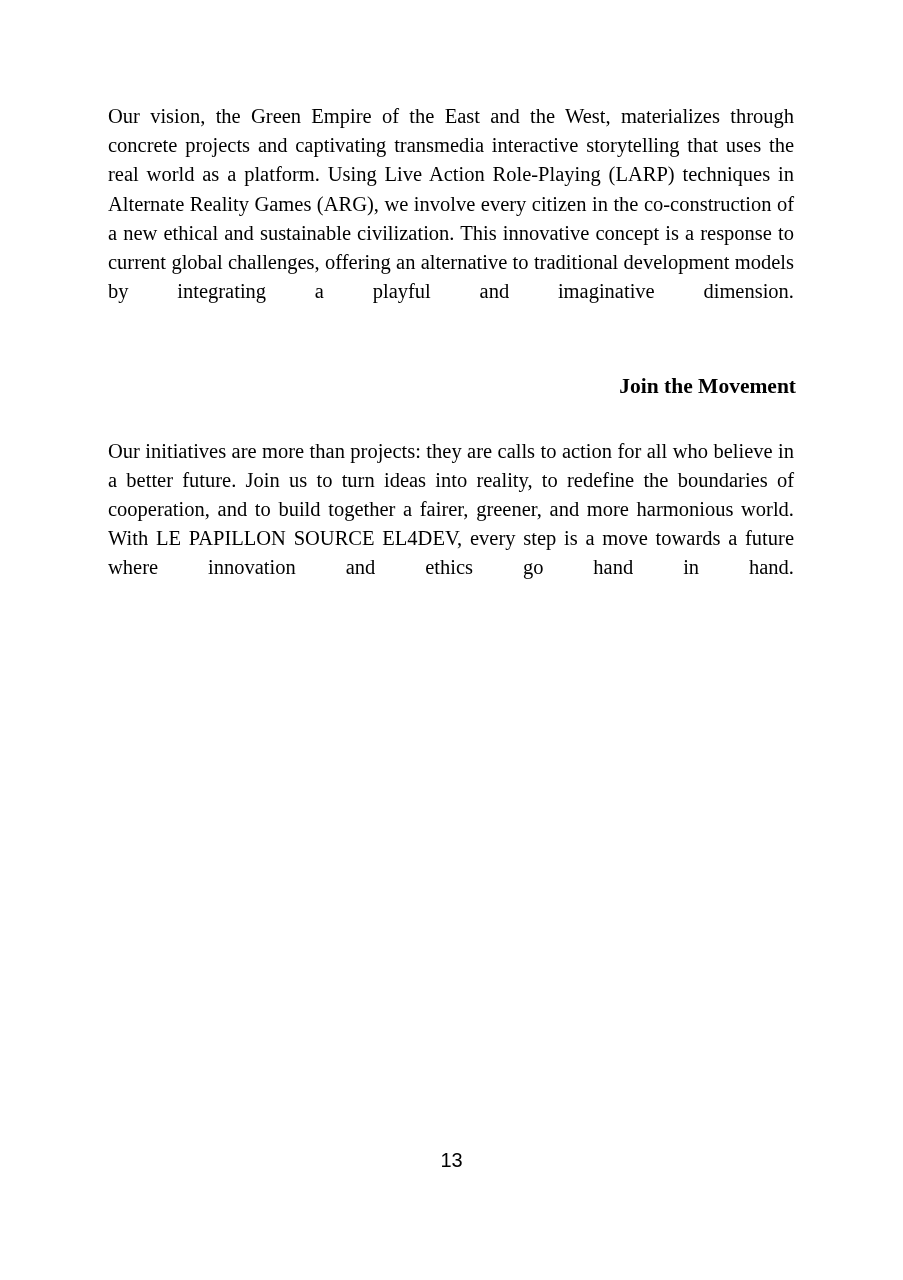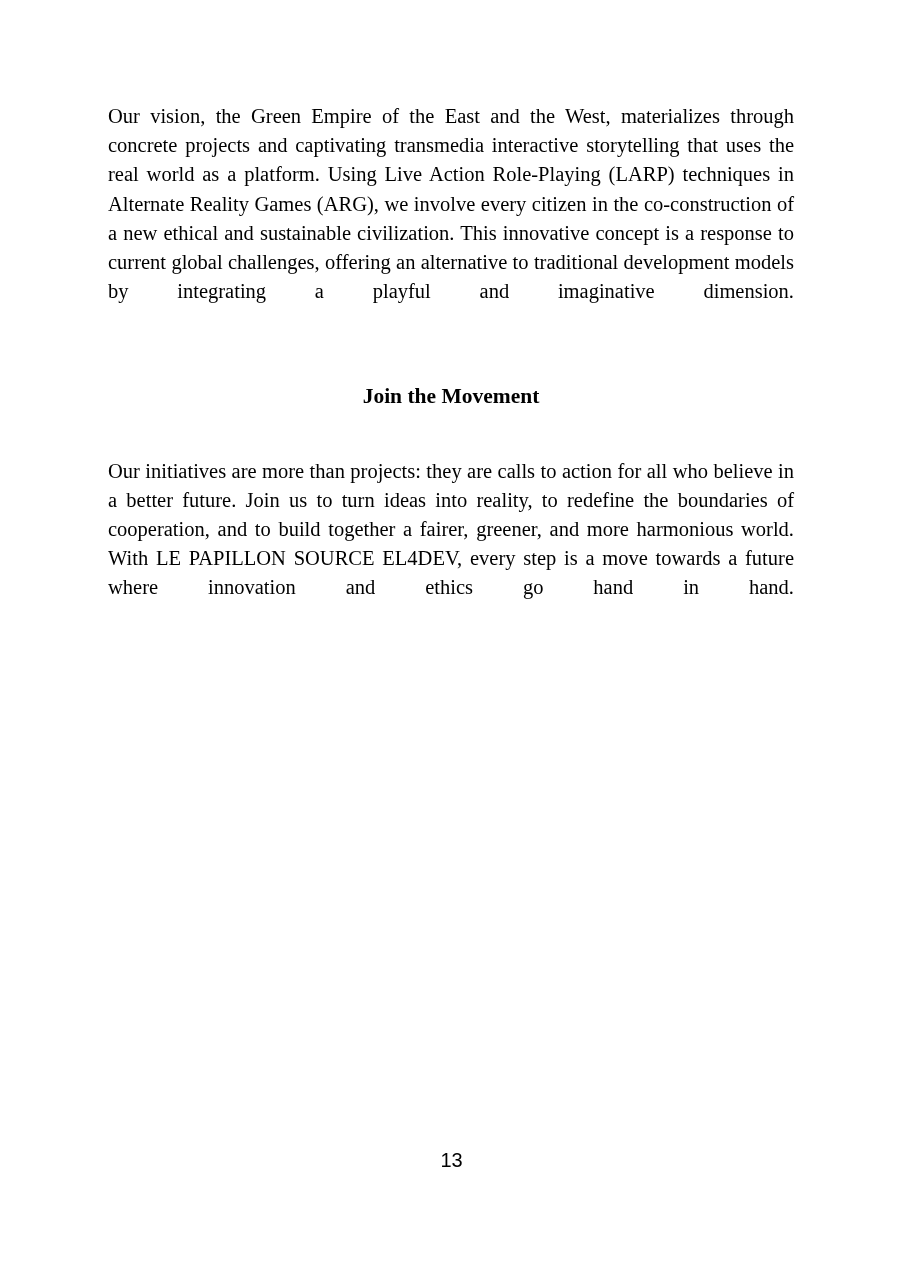--- a/index.html
+++ b/index.html
@@ -45,22 +45,22 @@
     content: "";
     display: inline-block;
     width: 100%;
   }
 
   .section-heading {
     font-family: "Liberation Serif", "DejaVu Serif", serif;
     font-size: 21.5px;
     line-height: 29px;
     font-weight: bold;
-    text-align: center;
-    margin: 12px;
+    text-align: right;
+    margin: 2px;
     color: #000000;
   }
 
   .gap-before-heading {
     height: 30px;
   }
 
   .gap-after-heading {
     height: 30px;
   }

